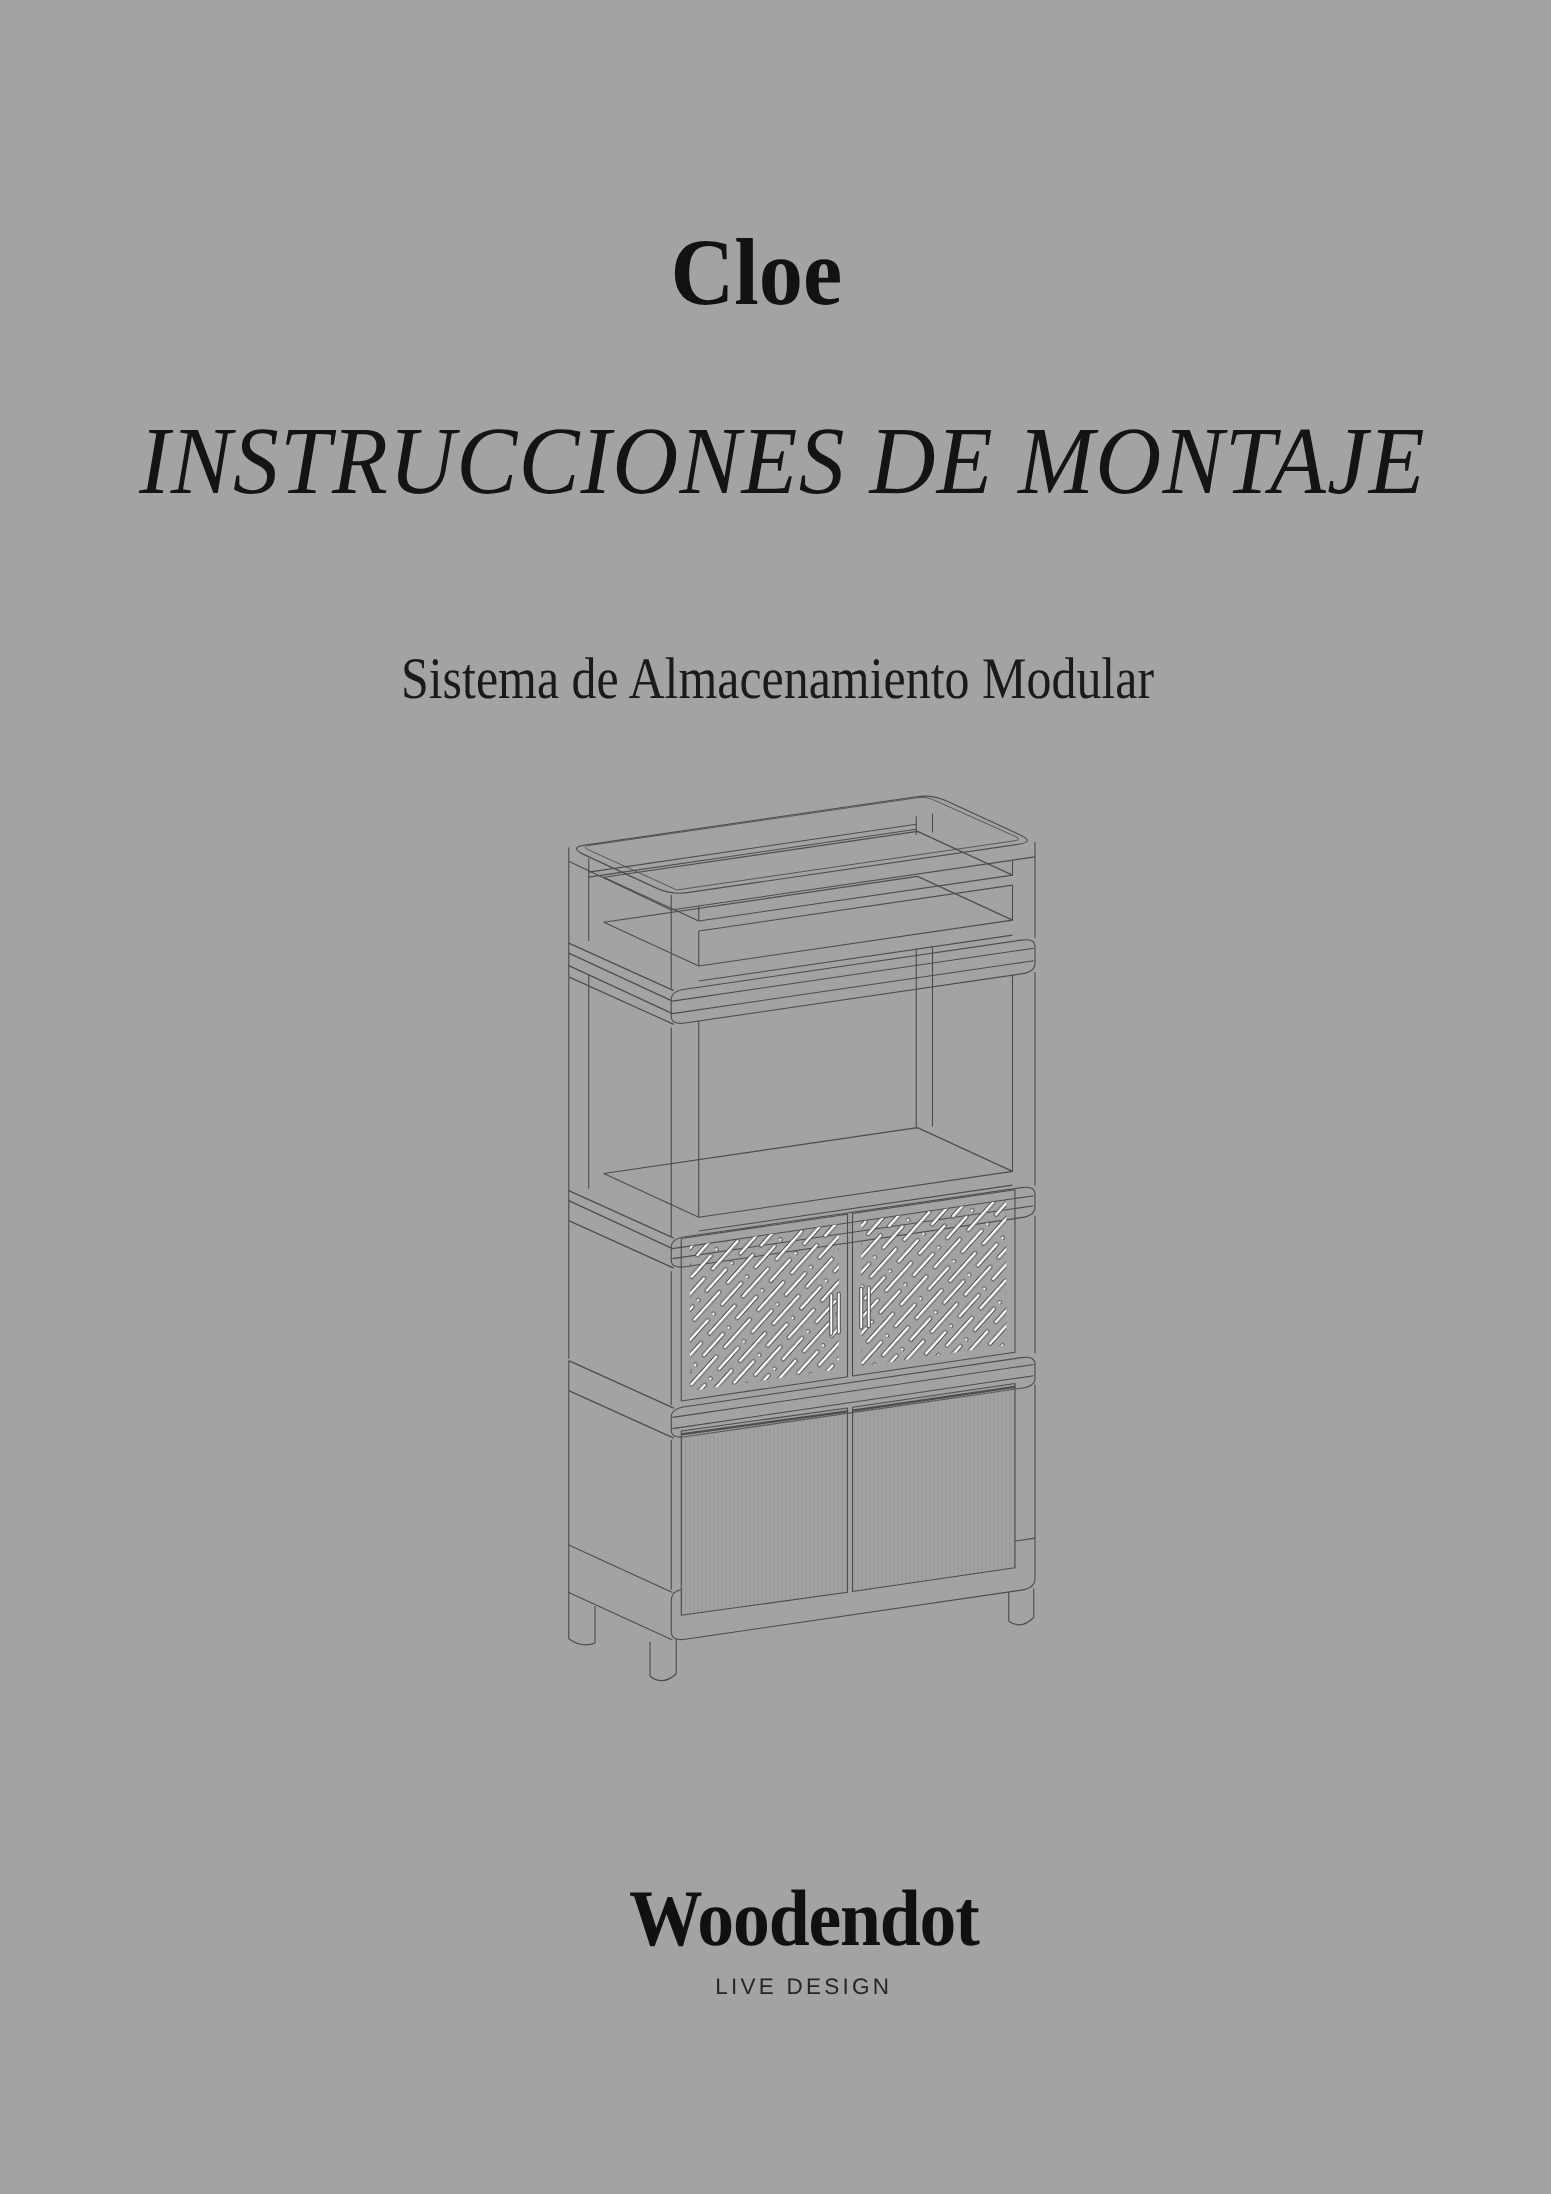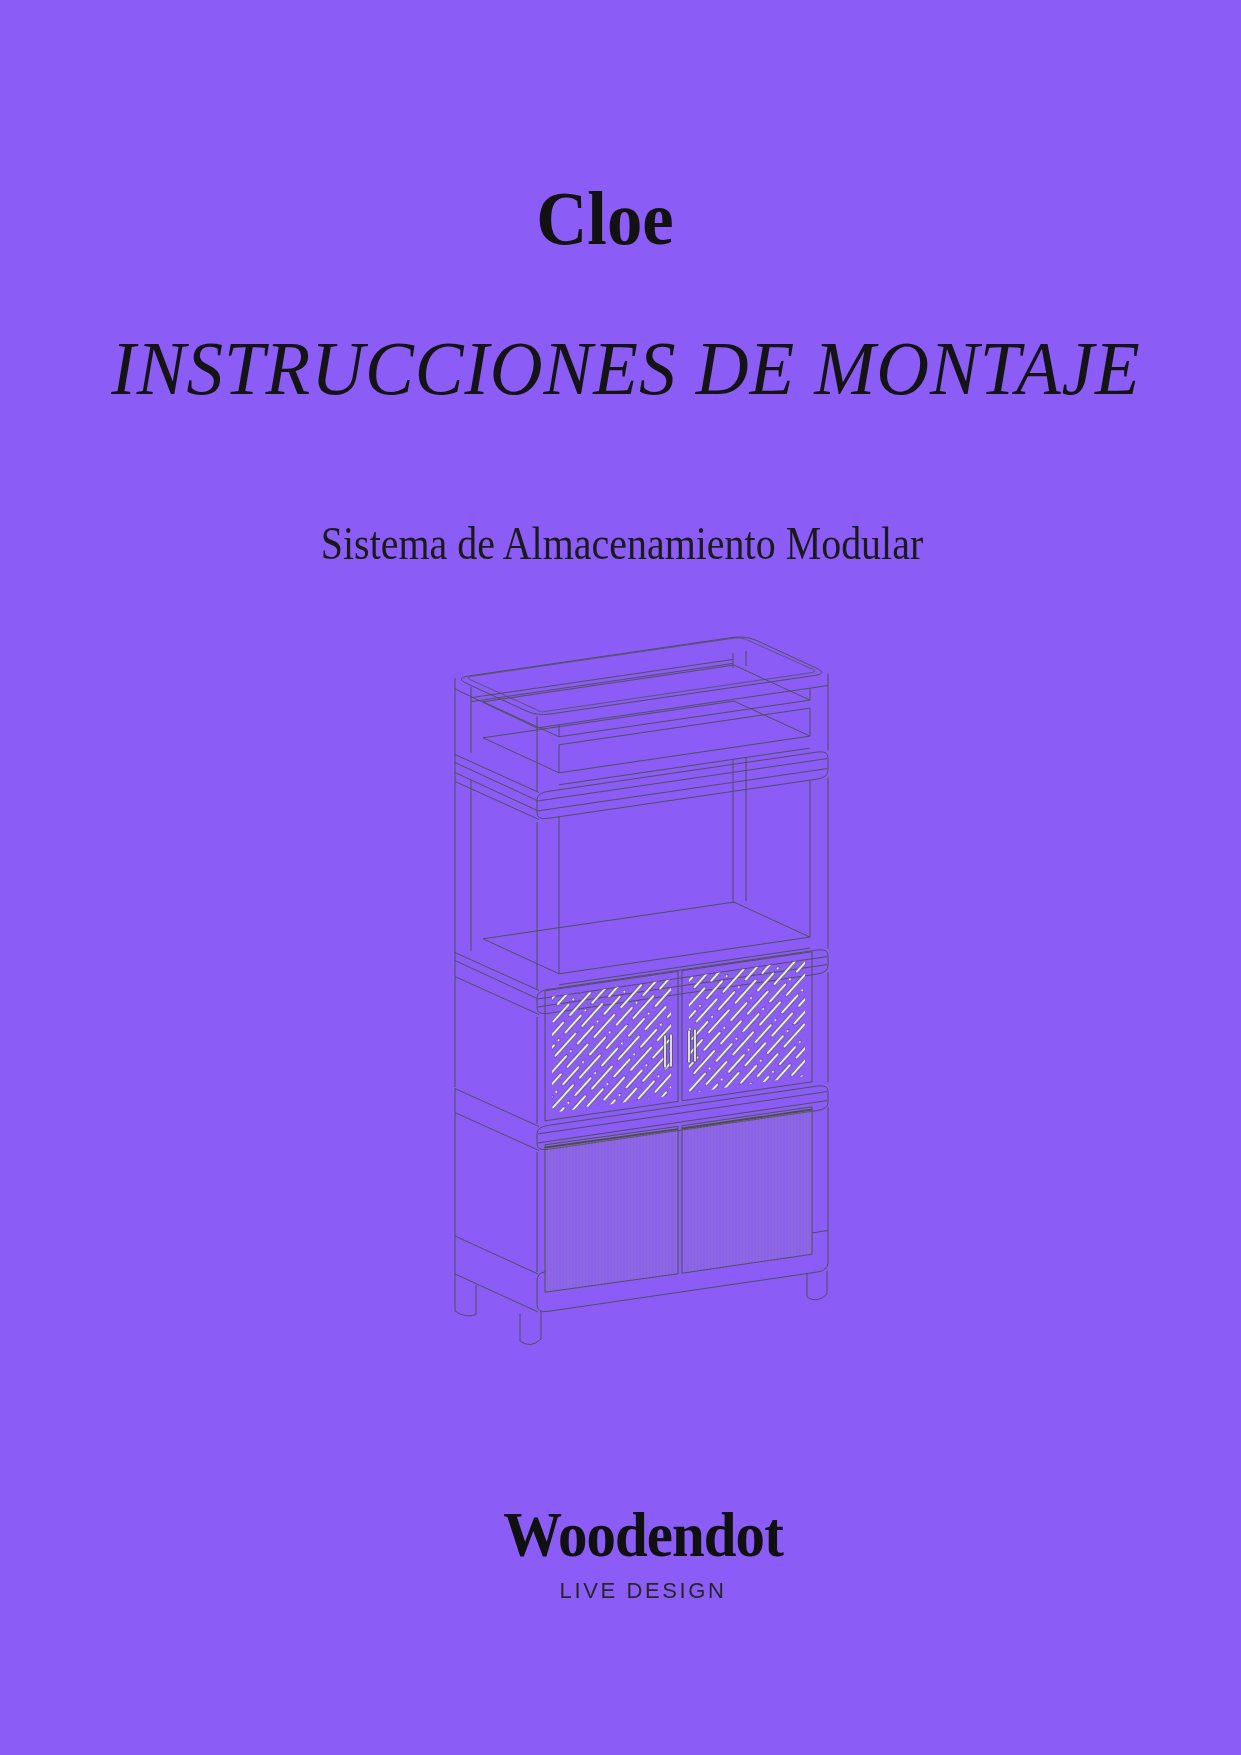--- a/index.html
+++ b/index.html
@@ -1,18 +1,18 @@
 <!DOCTYPE html>
 <html><head>
 <meta charset="utf-8">
 <style>
   html,body { margin:0; padding:0; background:#e8e8e8; }
   .page {
     position:relative; width:1241px; height:1755px; margin:0 auto;
-    background:#8b5cf6; overflow:hidden;
+    background:#a3a3a3; overflow:hidden;
     font-family:"Liberation Serif", serif; color:#161616;
   }
   .abs { position:absolute; white-space:nowrap; line-height:1; }
   .title {
     left:605px; top:180px; font-size:76px; font-weight:bold;
     transform:translateX(-50%) scaleX(0.93); color:#121212;
   }
   .subtitle {
     left:626px; top:330px; font-size:77px; font-style:italic; font-weight:normal;
     transform:translateX(-50%) scaleX(0.95); letter-spacing:1px; color:#141414;
@@ -20,21 +20,21 @@
   .tagline {
     left:622px; top:520px; font-size:47px;
     transform:translateX(-50%) scaleX(0.85); color:#1a1a1a;
   }
   .logo {
     left:643px; top:1503px; font-size:64px; font-weight:bold;
     transform:translateX(-50%) scaleX(0.92); letter-spacing:-1px; color:#101010;
   }
   .logo-tagline {
     left:643px; top:1580px; font-family:"Liberation Sans", sans-serif;
-    font-size:22px; letter-spacing:2.6px; color:#262626;
+    font-size:18px; letter-spacing:2.6px; color:#262626;
     transform:translateX(-50%);
   }
   svg.illustration { position:absolute; left:0; top:0; }
 </style>
 </head>
 <body>
 
 <div class="page">
 
   <div class="abs title">Cloe</div>

